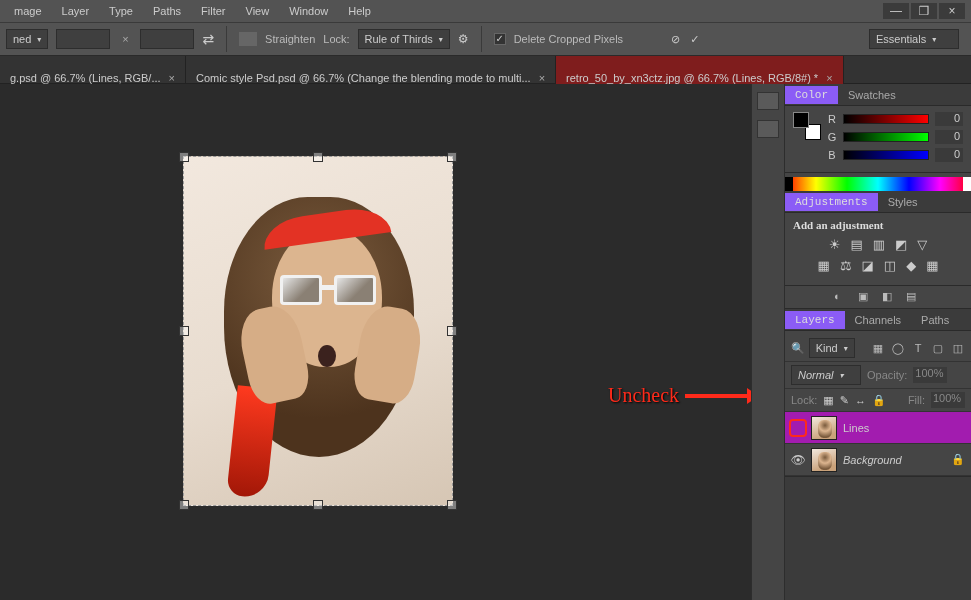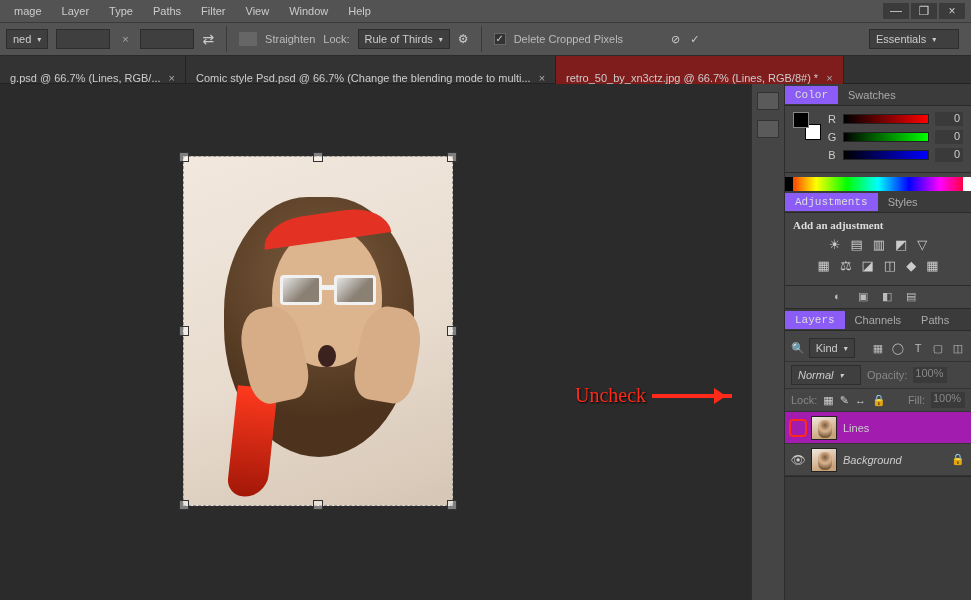--- a/index.html
+++ b/index.html
@@ -43,21 +43,21 @@
 .sunglasses { position:absolute; left:96px; top:118px; width:96px; height:30px; }
 .lens { position:absolute; width:42px; height:30px; background:linear-gradient(135deg,#e6e6e6 0%, #8a8074 60%); border:3px solid #f1f1f1; border-radius:4px; }
 .lens.l { left:0; } .lens.r { right:0; }
 .bridge { position:absolute; left:42px; top:10px; width:12px; height:5px; background:#f1f1f1; }
 .mouth { position:absolute; left:134px; top:188px; width:18px; height:22px; background:#3b221e; border-radius:50%; }
 .hand { position:absolute; width:60px; height:95px; background:#d6ad86; border-radius:40% 40% 30% 30%; }
 .hand.l { left:60px; top:150px; transform:rotate(-12deg); }
 .hand.r { left:174px; top:150px; transform:rotate(10deg); }
 .red-hair { position:absolute; left:48px; top:230px; width:40px; height:110px; background:linear-gradient(#ff3a1f,#a21707); border-radius:0 0 30px 20px; transform:rotate(6deg); }
 
-.callout { position:absolute; left:575px; top:300px; display:flex; align-items:center; gap:6px; }
+.callout { position:absolute; left:608px; top:300px; display:flex; align-items:center; gap:6px; }
 .callout-text { font-family: "Comic Sans MS", cursive; font-size:20px; color:#ff2a1a; text-shadow:1px 1px 2px #000; }
 .callout-arrow { width:80px; height:4px; background:#ff2a1a; position:relative; }
 .callout-arrow::after { content:""; position:absolute; right:-2px; top:-6px; border:8px solid transparent; border-left:12px solid #ff2a1a; }
 
 .collapsed-dock { width: 34px; background: #454545; border-left:1px solid #2d2d2d; border-right:1px solid #2d2d2d; padding-top:8px; display:flex; flex-direction:column; align-items:center; gap:10px; }
 .dock-icon { width:22px; height:18px; background:#5a5a5a; border:1px solid #333; cursor:pointer; }
 
 .panels { width: 186px; background: #454545; display:flex; flex-direction:column; }
 .panel-tabs { height:22px; background:#3b3b3b; display:flex; align-items:center; border-bottom:1px solid #2a2a2a; }
 .panel-tab { padding: 3px 10px; cursor:pointer; color:#aaa; }

